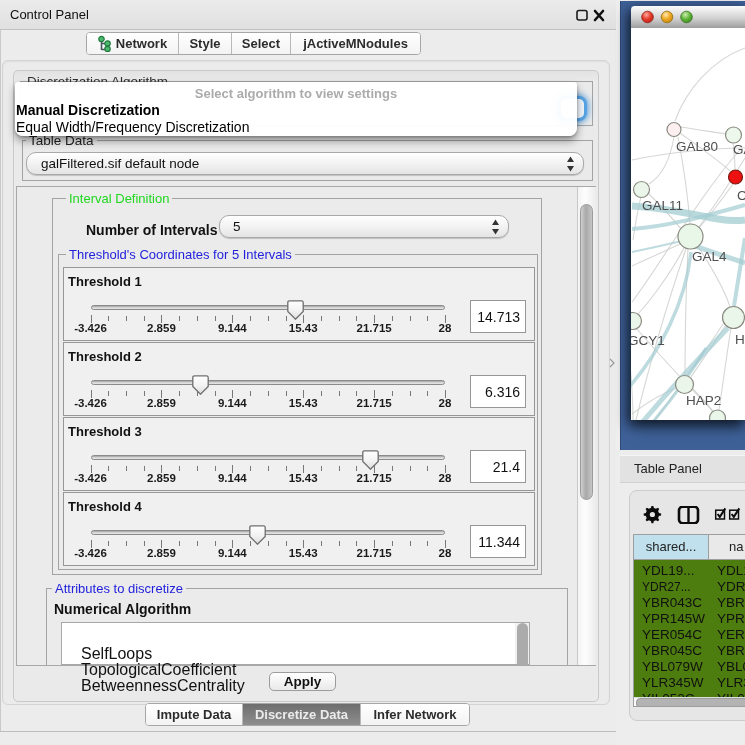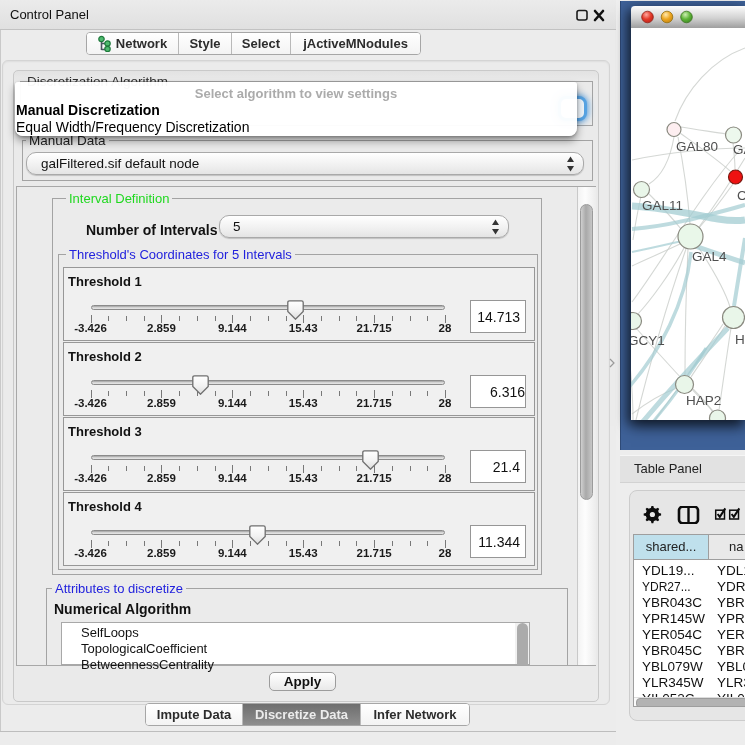--- a/index.html
+++ b/index.html
@@ -59,21 +59,21 @@
   <div class="abs" style="left:2px;top:60px;width:606px;height:643px;border:1px solid #d4d4d4;border-radius:6px;background:#ebebeb;box-shadow:inset 0 1px 2px rgba(0,0,0,0.06);"></div>
 
   <div class="abs" style="left:13px;top:70px;width:584px;height:630px;border:1px solid #c9c9c9;border-radius:5px;background:linear-gradient(#e2e2e2,#eaeaea 10px);"></div>
 
   <div class="gbox" style="left:20px;top:81px;width:573px;height:45px;"></div>
   <div class="gtitle" style="left:24px;top:75px;font-size:13.5px;color:#2f2f2f;background:transparent;">Discretization Algorithm</div>
 
   <div class="abs" style="left:558px;top:96px;width:29px;height:25px;border:3px solid #57a3e3;border-radius:8px;background:#eef5fb;box-shadow:0 0 6px 1px rgba(70,150,220,0.95);box-sizing:border-box;"></div>
 
   <div class="gbox" style="left:22px;top:140px;width:571px;height:41px;"></div>
-  <div class="gtitle" style="left:26px;top:134px;font-size:13.5px;color:#222;background:#eaeaea;">Manual Data</div>
+  <div class="gtitle" style="left:26px;top:134px;font-size:13.5px;color:#222;background:#eaeaea;">Table Data</div>
   <div class="combo" style="left:26px;top:152px;width:558px;height:23px;">
     <div class="cbt" style="left:14px;">galFiltered.sif default node</div>
     <svg class="abs" style="right:8px;top:3px;" width="9" height="16" viewBox="0 0 9 16">
       <path d="M4.5,0.5 L8,6 L1,6 Z" fill="#333"></path>
         <path d="M4.5,15.5 L8,10 L1,10 Z" fill="#333"></path>
     </svg>
   </div>
 
   <div class="abs" style="left:16px;top:186px;width:580px;height:480px;border:1px solid #a8a8a8;box-sizing:border-box;background:#ebebeb;"></div>
 
@@ -168,21 +168,21 @@
       <svg class="thumb" style="left:191.9px;top:375px;" width="17" height="20" viewBox="0 0 17 20">
         <defs>
           <linearGradient id="thg1" x1="0" y1="0" x2="0" y2="1">
             <stop offset="0" stop-color="#ffffff"></stop>
             <stop offset="0.55" stop-color="#f2f2f2"></stop>
             <stop offset="1" stop-color="#dcdcdc"></stop>
           </linearGradient>
         </defs>
         <path d="M2.5,0.8 L14.5,0.8 Q16.2,0.8 16.2,2.5 L16.2,11.5 L8.5,19.2 L0.8,11.5 L0.8,2.5 Q0.8,0.8 2.5,0.8 Z" fill="url(#thg1)" stroke="#6e6e6e" stroke-width="1.3"></path>
       </svg>
-      <div class="vbox" style="left:470px;top:375px;width:56px;height:33px;line-height:33px;">6.316</div>
+      <div class="vbox" style="left:470px;top:375px;width:56px;height:33px;line-height:33px;padding-right:5px;">6.316</div>
       <div class="tpanel" style="left:63px;top:417px;width:472px;height:74px;"></div>
       <div class="thlabel" style="left:68px;top:424px;">Threshold 3</div>
       <div class="track" style="left:90.5px;top:455px;width:354.5px;"></div>
       <div class="tick" style="left:90.5px;top:465px;height:8px;"></div>
       <div class="tick" style="left:108.2px;top:466px;height:5px;"></div>
       <div class="tick" style="left:126.0px;top:466px;height:5px;"></div>
       <div class="tick" style="left:143.7px;top:466px;height:5px;"></div>
       <div class="tick" style="left:161.4px;top:465px;height:8px;"></div>
       <div class="tick" style="left:179.1px;top:466px;height:5px;"></div>
       <div class="tick" style="left:196.8px;top:466px;height:5px;"></div>
@@ -257,21 +257,21 @@
         </defs>
         <path d="M2.5,0.8 L14.5,0.8 Q16.2,0.8 16.2,2.5 L16.2,11.5 L8.5,19.2 L0.8,11.5 L0.8,2.5 Q0.8,0.8 2.5,0.8 Z" fill="url(#thg3)" stroke="#6e6e6e" stroke-width="1.3"></path>
       </svg>
       <div class="vbox" style="left:470px;top:525px;width:56px;height:33px;line-height:33px;padding-right:5px;">11.344</div>
     </div>
 
   <div class="abs" style="left:46px;top:588px;width:522px;height:77px;border:1px solid #a3a3a3;border-bottom:none;box-sizing:border-box;"></div>
   <div class="gtitle" style="left:52px;top:582px;color:#2222dd;background:#ebebeb;">Attributes to discretize</div>
   <div class="abs" style="left:54px;top:601px;font-size:14px;font-weight:bold;color:#111;">Numerical Algorithm</div>
   <div class="abs" style="left:61px;top:622px;width:469px;height:43px;background:#fff;border:1px solid #a8a8a8;box-sizing:border-box;"></div>
-  <div class="abs" style="left:81px;top:625px;font-size:13px;color:#111;line-height:16px;">SelfLoops<br>TopologicalCoefficient<br>BetweennessCentrality</div>
+  <div class="abs" style="left:81px;top:646px;font-size:16px;color:#111;line-height:16px;">SelfLoops<br>TopologicalCoefficient<br>BetweennessCentrality</div>
   <div class="abs" style="left:515px;top:623px;width:14px;height:41px;background:#f1f1f1;"></div>
   <div class="abs" style="left:517px;top:623px;width:11px;height:42px;border-radius:5.5px 5.5px 0 0;background:#ababab;"></div>
 
   <div class="abs" style="left:269px;top:672px;width:67px;height:19px;background:linear-gradient(#ffffff,#e9e9e9);border:1px solid #9c9c9c;border-radius:5px;box-sizing:border-box;display:flex;align-items:center;justify-content:center;font-size:13.5px;font-weight:bold;color:#111;">Apply</div>
 
   <div class="seg" style="left:145px;top:703px;height:23px;">
     <div class="it" style="width:96px;">Impute Data</div>
     <div class="it sel" style="width:117px;">Discretize Data</div>
     <div class="it" style="width:108px;">Infer Network</div>
   </div>
@@ -376,21 +376,21 @@
     <rect x="36" y="0.8" width="19" height="16.4" rx="3.4" fill="none" stroke="#0c0c0c" stroke-width="2.6"></rect>
     <line x1="45.5" y1="1" x2="45.5" y2="17" stroke="#0c0c0c" stroke-width="2.4"></line>
     <g stroke="#0c0c0c" fill="none">
       <rect x="72.7" y="4.2" width="8.8" height="8.8" stroke-width="1.5"></rect>
       <path d="M74.6,8 L76.8,10.9 L82.3,2.4" stroke-width="2"></path>
       <rect x="86.7" y="4.2" width="8.8" height="8.8" stroke-width="1.5"></rect>
       <path d="M88.6,8 L90.8,10.9 L96.3,2.4" stroke-width="2"></path>
     </g>
   </svg>
   <div id="table">
-      <div class="abs" style="left:633px;top:534px;width:112px;height:173px;border:1px solid #9e9e9e;border-right:none;background:#ffffff;box-sizing:border-box;overflow:hidden;">
+      <div class="abs" style="left:633px;top:534px;width:112px;height:173px;border:1px solid #9e9e9e;border-right:none;background:#4d7c0f;box-sizing:border-box;overflow:hidden;">
         <div style="position:absolute;left:0;top:0;width:74px;height:24px;background:#bfe0ec;border-right:1px solid #9e9e9e;border-bottom:1px solid #9e9e9e;font-size:13px;color:#222;text-align:center;line-height:24px;">shared...</div>
         <div style="position:absolute;left:75px;top:0;width:60px;height:24px;background:#e9e9e9;border-bottom:1px solid #9e9e9e;font-size:13px;color:#222;padding-left:20px;line-height:24px;">na</div>
         <div style="position:absolute;left:8px;top:28px;font-size:13.5px;color:#111;line-height:16px;">YDL19...</div>
         <div style="position:absolute;left:83px;top:28px;font-size:13.5px;color:#111;line-height:16px;">YDL1</div>
         <div style="position:absolute;left:8px;top:44px;font-size:12px;color:#111;line-height:16px;">YDR27...</div>
         <div style="position:absolute;left:83px;top:44px;font-size:13.5px;color:#111;line-height:16px;">YDR2</div>
         <div style="position:absolute;left:8px;top:60px;font-size:13.5px;color:#111;line-height:16px;">YBR043C</div>
         <div style="position:absolute;left:83px;top:60px;font-size:13.5px;color:#111;line-height:16px;">YBR0</div>
         <div style="position:absolute;left:8px;top:76px;font-size:13.5px;color:#111;line-height:16px;">YPR145W</div>
         <div style="position:absolute;left:83px;top:76px;font-size:13.5px;color:#111;line-height:16px;">YPR1</div>

